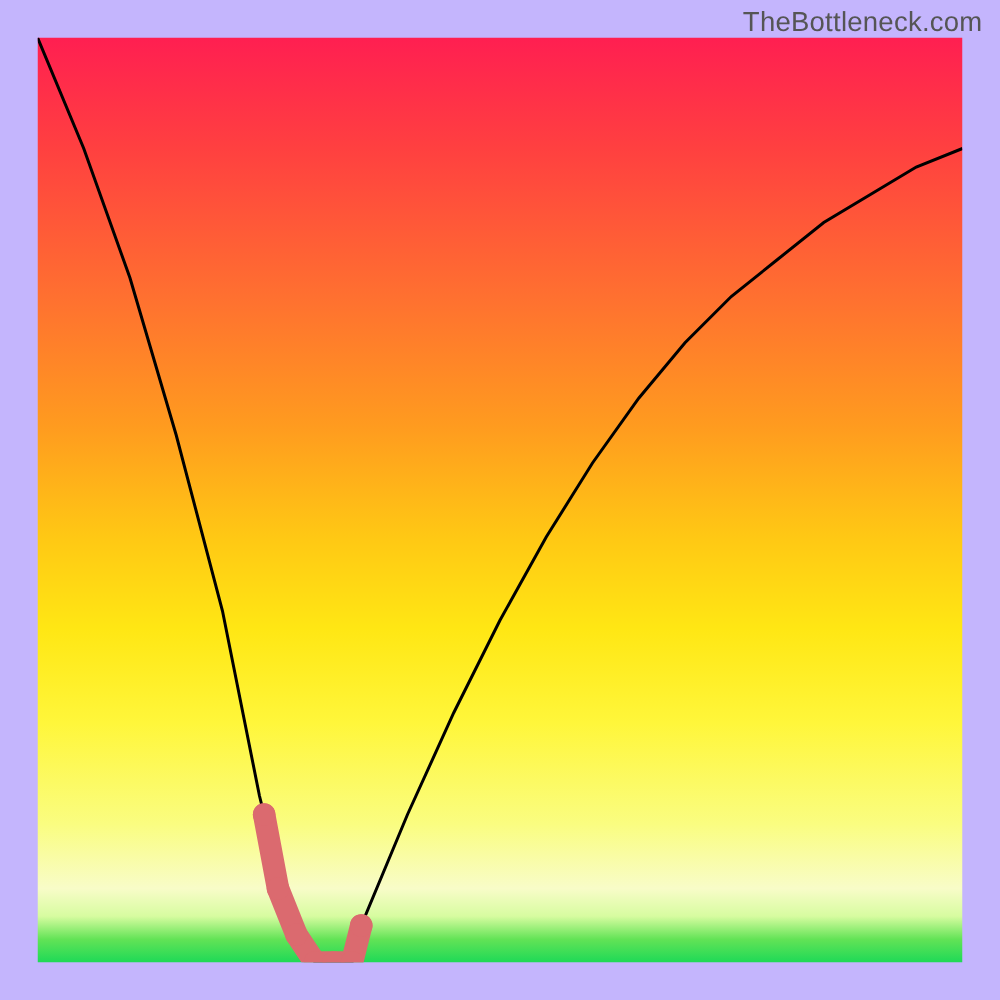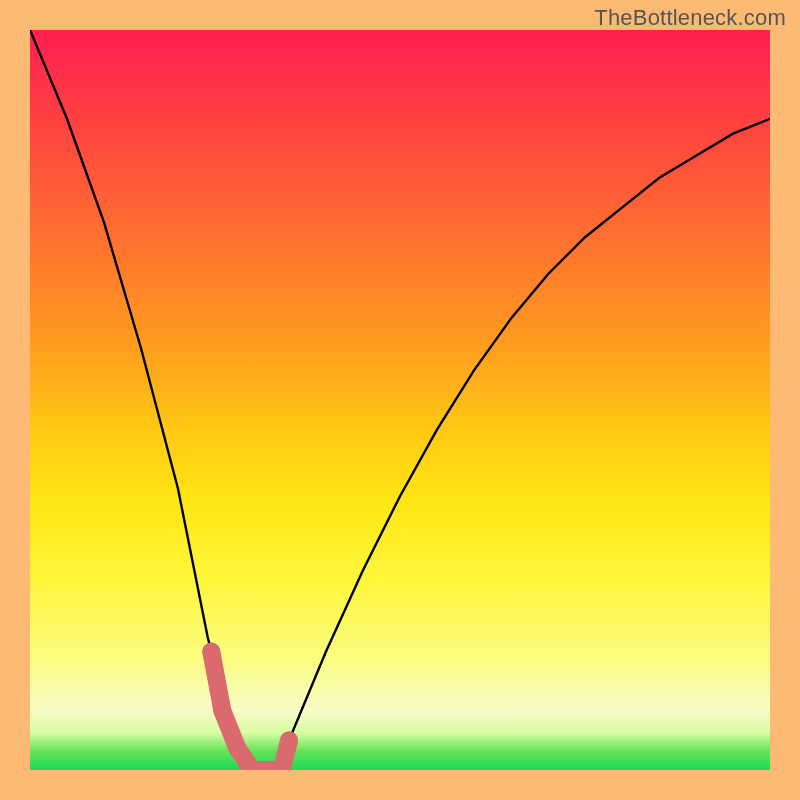--- a/index.html
+++ b/index.html
@@ -1,20 +1,20 @@
 <!DOCTYPE html>
 <html><head>
 <meta charset="utf-8">
 <style>
   * { margin: 0; padding: 0; box-sizing: border-box; }
   html, body { width: 800px; height: 800px; overflow: hidden; background: #000; }
   .outer {
     width: 800px;
     height: 800px;
-    background: #fdba74;
+    background: #c4b5fd;
     position: relative;
   }
   .watermark {
     position: absolute;
     top: 5px;
     right: 14px;
     font-family: Arial, Helvetica, sans-serif;
     font-size: 22px;
     color: #555;
     letter-spacing: 0.2px;

